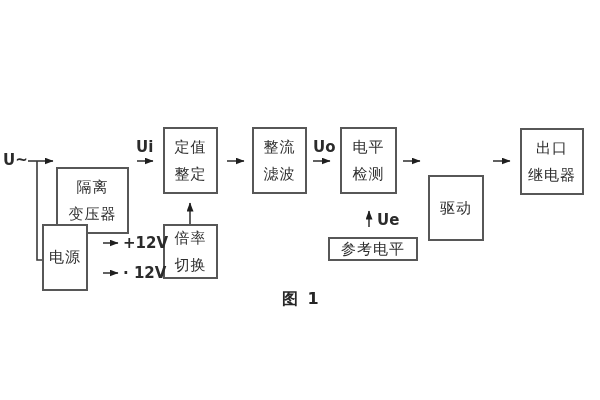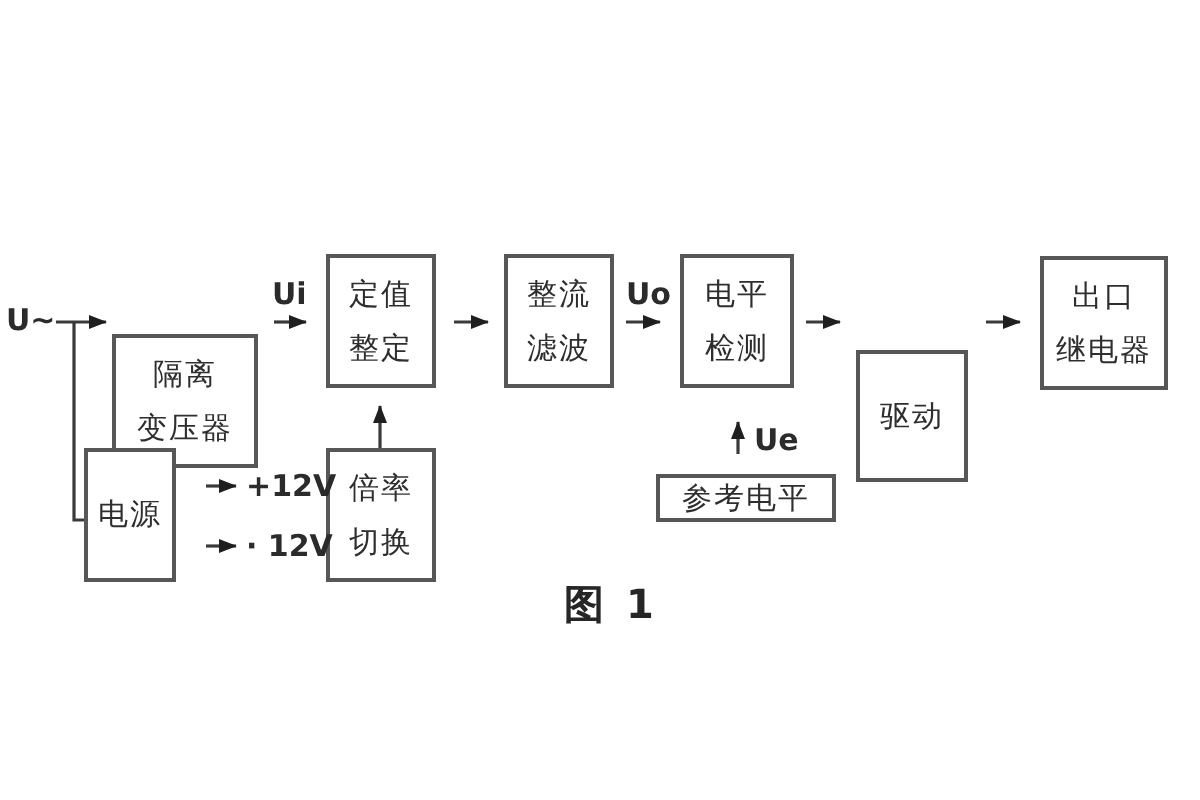--- a/index.html
+++ b/index.html
@@ -36,35 +36,35 @@
   .lbl {
     position: absolute;
     font-size: 15px;
     line-height: 1;
     font-weight: 600;
     color: #2b2b2b;
     white-space: nowrap;
   }
   .caption {
     position: absolute;
-    font-size: 20px;
+    font-size: 16px;
     font-weight: 600;
     color: #262626;
     letter-spacing: 2px;
   }
   
   .b-isolation  { left: 56px;  top: 127px; width: 73px; height: 67px; margin-top: 40px; }
   .b-setpoint   { left: 163px; top: 127px; width: 55px; height: 67px; }
   .b-rectifier  { left: 252px; top: 127px; width: 55px; height: 67px; }
   .b-level      { left: 340px; top: 127px; width: 57px; height: 67px; }
   .b-drive      { left: 428px; top: 127px; width: 56px; height: 66px; margin-top: 48px; }
   .b-relay      { left: 520px; top: 128px; width: 64px; height: 67px; }
   
   .b-power      { left: 42px;  top: 224px; width: 46px; height: 67px; }
-  .b-ratio      { left: 163px; top: 224px; width: 55px; height: 67px; }
+  .b-ratio      { left: 163px; top: 224px; width: 55px; height: 55px; }
   .b-reference  { left: 328px; top: 237px; width: 90px; height: 24px; }
   
   .l-input  { left: 3px;   top: 153px; }
   .l-ui     { left: 136px; top: 140px; }
   .l-uo     { left: 313px; top: 140px; }
   .l-ue     { left: 377px; top: 213px; }
   .l-p12    { left: 123px; top: 236px; }
   .l-m12    { left: 123px; top: 266px; }
   .l-cap    { left: 282px; top: 289px; }
 </style>

